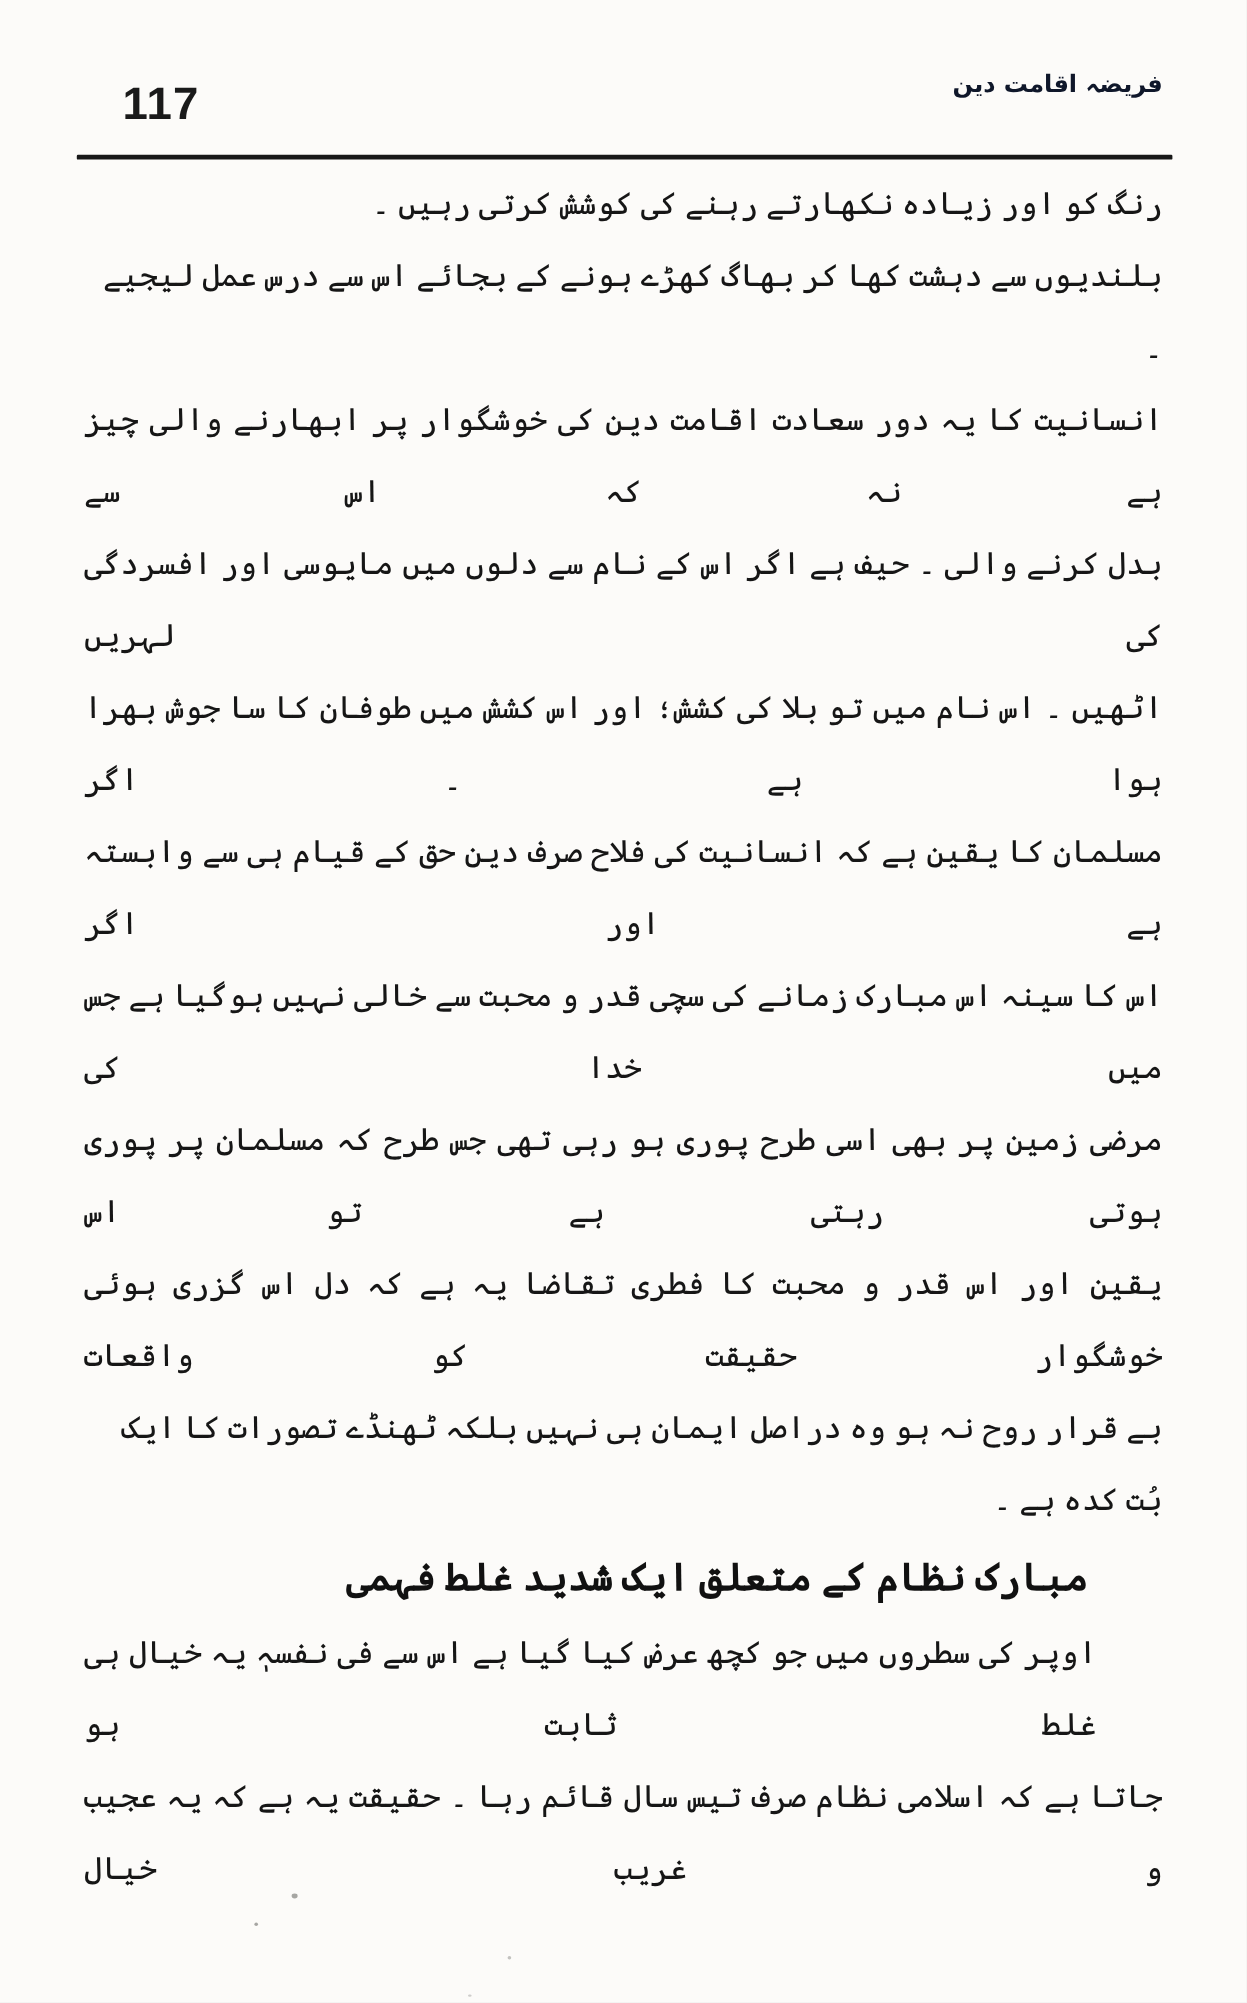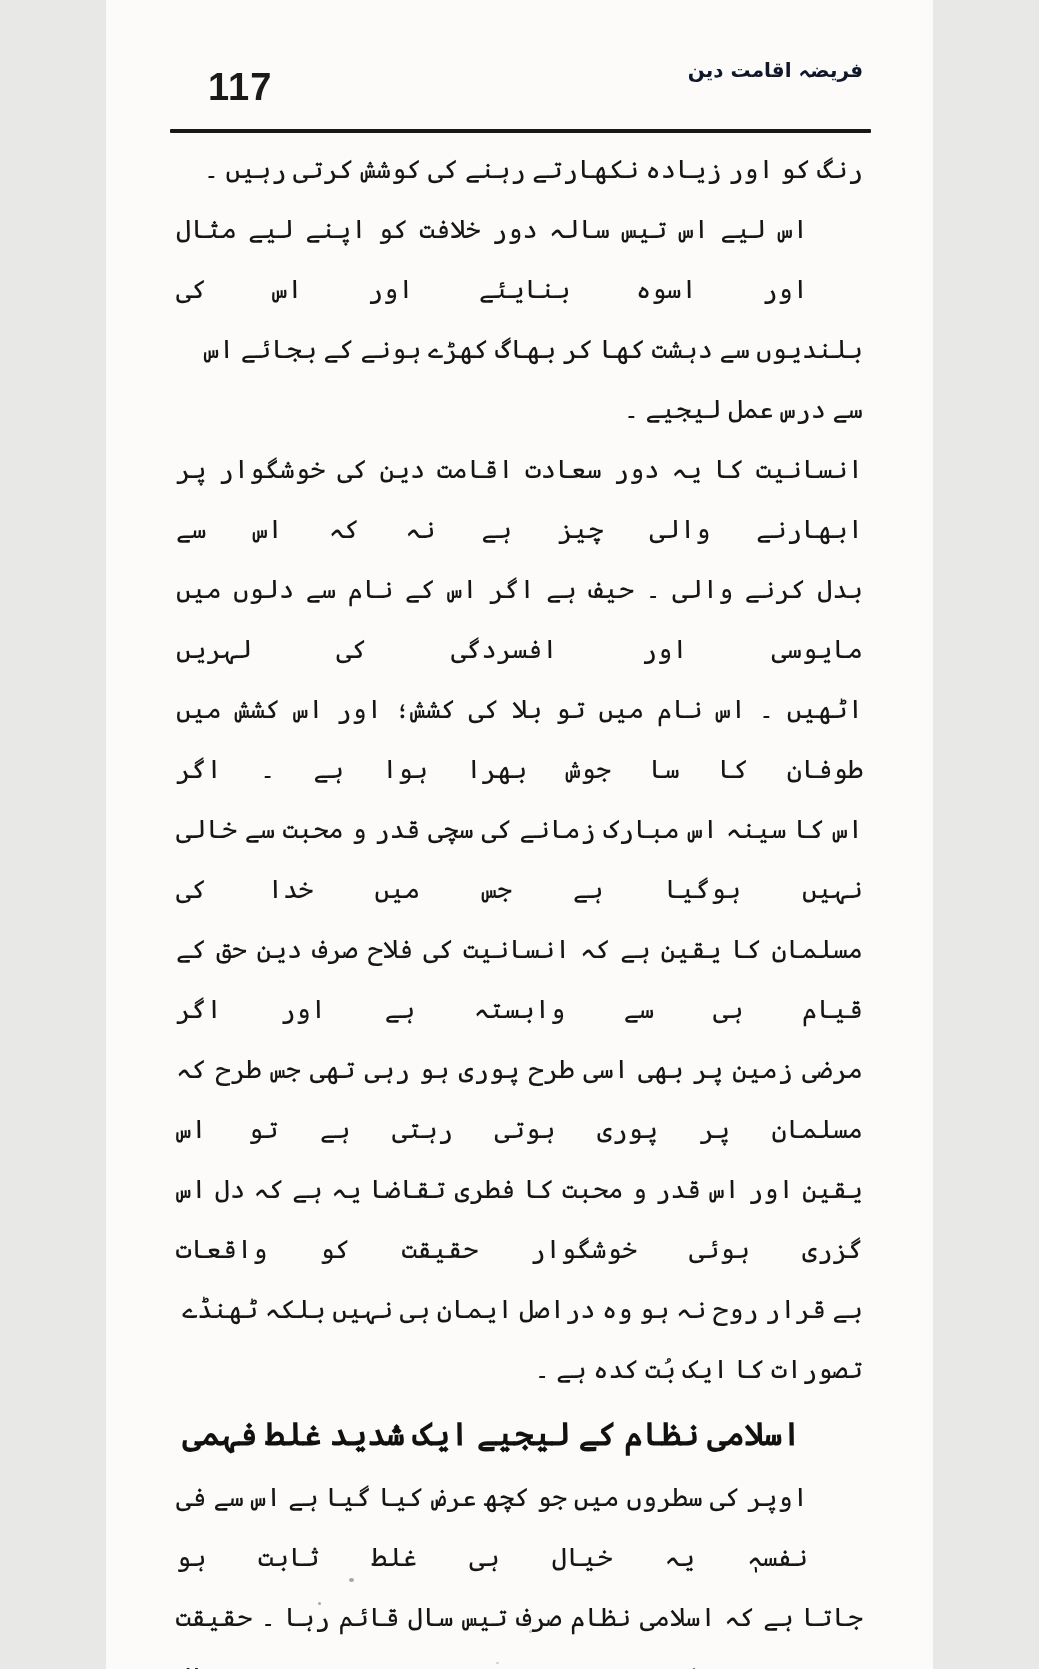--- a/index.html
+++ b/index.html
@@ -2,21 +2,21 @@
 <html lang="ur" dir="rtl"><head>
 <meta charset="utf-8">
 <style>
   html, body {
     margin: 0;
     padding: 0;
     background: #e8e8e6;
   }
   .page {
     position: relative;
-    width: 827px;
+    width: 1039px;
     height: 1669px;
     margin: 0 auto;
     background: #fcfbf9;
     overflow: hidden;
     font-family: "DejaVu Sans", sans-serif;
     color: #171717;
   }
   .page-number {
     position: absolute;
     top: 66px;
@@ -98,31 +98,30 @@
 <div class="page">
 
   <div class="page-number">117</div>
 
   <div class="header-title">فریضہ اقامت دین</div>
 
   <div class="header-rule"></div>
 
   <div class="body-text">
       <div class="line end">رنگ کو اور زیادہ نکھارتے رہنے کی کوشش کرتی رہیں ۔</div>
-      <div class="line start">اس لیے اس تیس سالہ دور خلافت کو اپنے لیے مثال اور اسوہ بنایئے اور اس کی</div>
       <div class="line end">بلندیوں سے دہشت کھا کر بھاگ کھڑے ہونے کے بجائے اس سے درس عمل لیجیے ۔</div>
       <div class="line full">انسانیت کا یہ دور سعادت اقامت دین کی خوشگوار پر ابھارنے والی چیز ہے نہ کہ اس سے</div>
       <div class="line full">بدل کرنے والی ۔ حیف ہے اگر اس کے نام سے دلوں میں مایوسی اور افسردگی کی لہریں</div>
       <div class="line full">اٹھیں ۔ اس نام میں تو بلا کی کشش؛ اور اس کشش میں طوفان کا سا جوش بھرا ہوا ہے ۔ اگر</div>
+      <div class="line full">مسلمان کا یقین ہے کہ انسانیت کی فلاح صرف دین حق کے قیام ہی سے وابستہ ہے اور اگر</div>
       <div class="line full">اس کا سینہ اس مبارک زمانے کی سچی قدر و محبت سے خالی نہیں ہوگیا ہے جس میں خدا کی</div>
-      <div class="line full">مسلمان کا یقین ہے کہ انسانیت کی فلاح صرف دین حق کے قیام ہی سے وابستہ ہے اور اگر</div>
       <div class="line full">مرضی زمین پر بھی اسی طرح پوری ہو رہی تھی جس طرح کہ مسلمان پر پوری ہوتی رہتی ہے تو اس</div>
       <div class="line full">یقین اور اس قدر و محبت کا فطری تقاضا یہ ہے کہ دل اس گزری ہوئی خوشگوار حقیقت کو واقعات</div>
       <div class="line end">بے قرار روح نہ ہو وہ دراصل ایمان ہی نہیں بلکہ ٹھنڈے تصورات کا ایک بُت کدہ ہے ۔</div>
-      <div class="line heading">اسلامی نظام کے لیجیے ایک شدید غلط فہمی</div>
+      <div class="line heading">مبارک نظام کے متعلق ایک شدید غلط فہمی</div>
       <div class="line start">اوپر کی سطروں میں جو کچھ عرض کیا گیا ہے اس سے فی نفسہٖ یہ خیال ہی غلط ثابت ہو</div>
       <div class="line full">جاتا ہے کہ اسلامی نظام صرف تیس سال قائم رہا ۔ حقیقت یہ ہے کہ یہ عجیب و غریب خیال</div>
     </div>
 
   <div class="speck s1"></div>
   <div class="speck s2"></div>
   <div class="speck s3"></div>
   <div class="speck s4"></div>
 
 </div>

